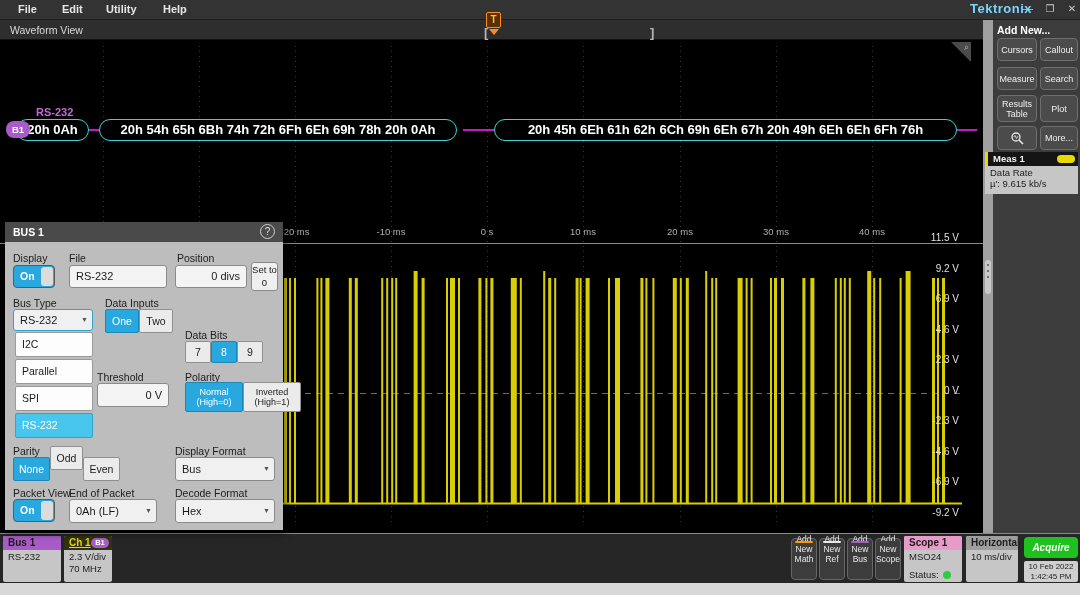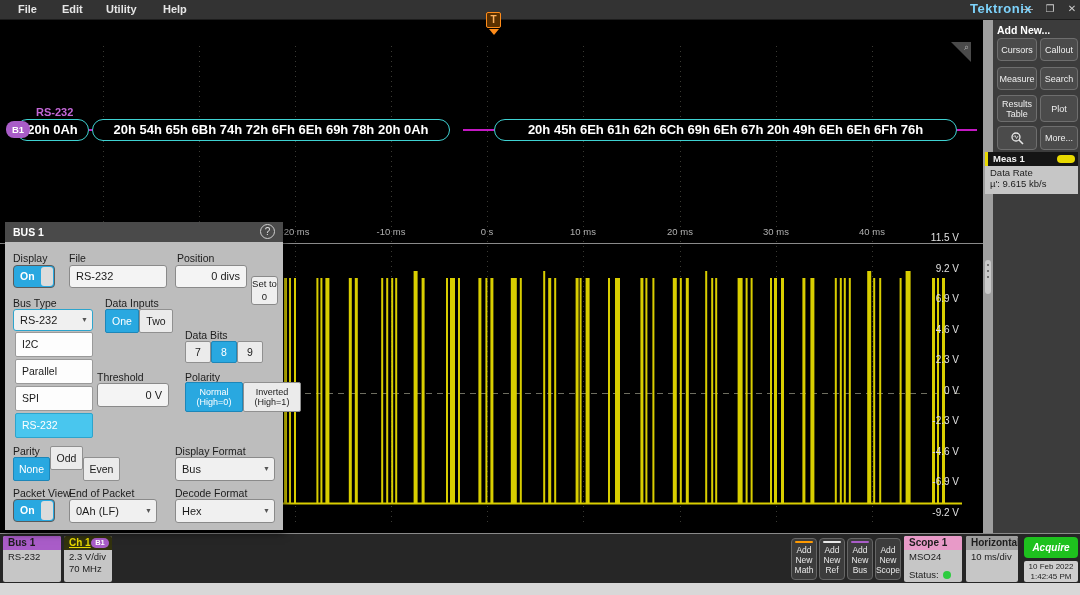--- a/index.html
+++ b/index.html
@@ -52,21 +52,21 @@
   .dd { position:absolute; background:#f0f0f0; border:1px solid #8a8a8a; border-radius:3px; color:#1a1a1a;
         font-size:11px; line-height:20px; padding:0 14px 0 6px; }
   .dd .caret { position:absolute; right:4px; top:0; color:#555; font-size:7px; line-height:20px; }
   .toggle { position:absolute; width:42px; height:23px; background:#29a8e0; border-radius:4px; border:1px solid #5a5a5a; }
   .toggle .on-txt { position:absolute; left:6px; top:4px; color:#fff; font-size:10.5px; font-weight:bold; }
   .toggle .knob { position:absolute; right:1px; top:1px; width:12px; height:19px; background:#dcdcdc; border-radius:3px; }
   .seg { position:absolute; background:#ebebeb; border:1px solid #909090; color:#1a1a1a; font-size:10.5px;
          text-align:center; border-radius:2px; }
   .seg.sel { background:#29a8e0; color:#ffffff; border-color:#1d86b8; }
   .btn-small { position:absolute; background:#efefef; border:1px solid #8a8a8a; border-radius:3px; color:#1a1a1a;
-               font-size:9.5px; text-align:center;margin-top:14px; }
+               font-size:9.5px; text-align:center; }
   .dd-item { position:absolute; left:10px; width:78px; height:25px; background:#fdfdfd; border:1px solid #9a9a9a;
              border-radius:2px; color:#1a1a1a; font-size:10.5px; line-height:23px; padding-left:6px; }
   .dd-item.sel { background:#49c6ee; color:#ffffff; border-color:#2da4cc; }
 
   
   #sidebar { position:absolute; left:983px; top:20px; width:119px; height:513px; background:#3c3c3c; }
   #sb-scroll { position:absolute; left:0; top:0; width:10px; height:513px; background:#9f9f9f; }
   #sb-handle { position:absolute; left:2px; top:240px; width:6px; height:34px; background:#c9c9c9; border-radius:3px; }
   .sb-dot { width:2px; height:2px; background:#555; border-radius:50%; margin:4px auto 0; }
   #sb-header { position:absolute; left:14px; top:4px; color:#ffffff; font-size:10.5px; font-weight:bold; }
@@ -78,21 +78,21 @@
   #meas-pill { position:absolute; right:3px; top:3px; width:18px; height:8px; background:#e8d900; border-radius:4px; }
   #meas-body { position:absolute; left:0; top:14px; width:100%; height:28px; background:#c6c6c6; color:#1c1c1c; font-size:9.5px; padding:1px 0 0 5px; }
 
   
   #bottombar { position:absolute; left:0; top:533px; width:1080px; height:50px; background:#262626; border-top:1px solid #8a8a8a; }
   .badge { position:absolute; top:2px; height:46px; background:#c6c6c6; border-radius:2px; overflow:hidden; }
   .badge-head { height:14px; font-size:10px; font-weight:bold; color:#1c1c1c; padding:1px 0 0 5px; }
   .badge-body { font-size:9.5px; color:#1c1c1c; padding:1px 0 0 5px; line-height:12px; }
   .addnew-btn { position:absolute; top:4px; width:26px; height:42px; background:#3c3c3c; border:1px solid #666;
                 border-radius:4px; color:#e8e8e8; font-size:8.5px; text-align:center; line-height:10px;
-                display:flex; align-items:flex-end; justify-content:center; padding-bottom:4px; }
+                display:flex; align-items:flex-end; justify-content:center; padding-bottom:15px; }
   .addnew-stripe { position:absolute; left:3px; right:3px; top:2px; height:2px; border-radius:1px; }
   #acquire-btn { position:absolute; left:1024px; top:3px; width:54px; height:21px; background:#1ec11e; border-radius:4px;
                  color:#ffffff; font-size:10px; font-weight:bold; text-align:center; line-height:21px;font-style:italic; }
   #datetime { position:absolute; left:1024px; top:27px; width:54px; height:21px; background:#cfcfcf; border-radius:2px;
               color:#1c1c1c; font-size:8px; text-align:center; line-height:10px; padding-top:1px; }
   #status-dot { display:inline-block; width:8px; height:8px; background:#2ecc40; border-radius:50%; margin-left:4px; vertical-align:-1px; }
   #ch1-pill { position:absolute; right:3px; top:2px; width:18px; height:10px; background:#a95cc8; border-radius:5px;
               color:#fff; font-size:7.5px; font-weight:bold; text-align:center; line-height:10px; }
 </style>
 </head>
@@ -105,20 +105,25 @@
     <div class="menu-item" style="left:62px">Edit</div>
     <div class="menu-item" style="left:106px">Utility</div>
     <div class="menu-item" style="left:163px">Help</div>
     <div id="brand">Tektronix</div>
     <div class="winctl" style="left:1020px">—</div>
     <div class="winctl" style="left:1042px">❐</div>
     <div class="winctl" style="left:1064px">✕</div>
   </div>
 
   <div id="wave-area">
+    <div id="view-titlebar">
+      <div id="view-title">Waveform View</div>
+      <div class="bracket" style="left:484px">[</div>
+      <div class="bracket" style="left:650px">]</div>
+    </div>
 
     <svg id="wave-svg" viewBox="0 0 983 493" preserveAspectRatio="none">
         <line x1="103.5" y1="6" x2="103.5" y2="484" stroke="#3a3a34" stroke-width="1" stroke-dasharray="1 4"></line>
         <line x1="199.5" y1="6" x2="199.5" y2="484" stroke="#3a3a34" stroke-width="1" stroke-dasharray="1 4"></line>
         <line x1="295.5" y1="6" x2="295.5" y2="484" stroke="#3a3a34" stroke-width="1" stroke-dasharray="1 4"></line>
         <line x1="391.5" y1="6" x2="391.5" y2="484" stroke="#3a3a34" stroke-width="1" stroke-dasharray="1 4"></line>
         <line x1="487.5" y1="6" x2="487.5" y2="484" stroke="#3a3a34" stroke-width="1" stroke-dasharray="1 4"></line>
         <line x1="583.5" y1="6" x2="583.5" y2="484" stroke="#3a3a34" stroke-width="1" stroke-dasharray="1 4"></line>
         <line x1="680.5" y1="6" x2="680.5" y2="484" stroke="#3a3a34" stroke-width="1" stroke-dasharray="1 4"></line>
         <line x1="776.5" y1="6" x2="776.5" y2="484" stroke="#3a3a34" stroke-width="1" stroke-dasharray="1 4"></line>
@@ -186,21 +191,21 @@
         <rect x="937.0" y="238" width="2" height="226" fill="#d9ce00"></rect>
         <rect x="942.0" y="238" width="3" height="226" fill="#d9ce00"></rect>
       </svg>
 
     <div id="zoom-corner"></div>
     <div id="zoom-corner-glyph">⌕</div>
 
     <div id="bus-label">RS-232</div>
     <div class="packet" style="left:16px;  width:73px">20h 0Ah</div>
     <div class="pkt-link" style="left:89px;  width:16px"></div>
-    <div class="packet" style="left:92px; width:358px">20h 54h 65h 6Bh 74h 72h 6Fh 6Eh 69h 78h 20h 0Ah</div>
+    <div class="packet" style="left:99px; width:358px">20h 54h 65h 6Bh 74h 72h 6Fh 6Eh 69h 78h 20h 0Ah</div>
     <div class="pkt-link" style="left:463px; width:31px"></div>
     <div class="packet" style="left:494px; width:463px">20h 45h 6Eh 61h 62h 6Ch 69h 6Eh 67h 20h 49h 6Eh 6Eh 6Fh 76h</div>
     <div class="pkt-link" style="left:957px; width:20px"></div>
     <div id="b1-badge">B1</div>
   <div class="vlabel" style="top: 212px;">11.5 V</div>
       <div class="vlabel" style="top: 242.5px;">9.2 V</div>
       <div class="vlabel" style="top: 273px;">6.9 V</div>
       <div class="vlabel" style="top: 303.5px;">4.6 V</div>
       <div class="vlabel" style="top: 334px;">2.3 V</div>
       <div class="vlabel" style="top: 364.5px;">0 V</div>

